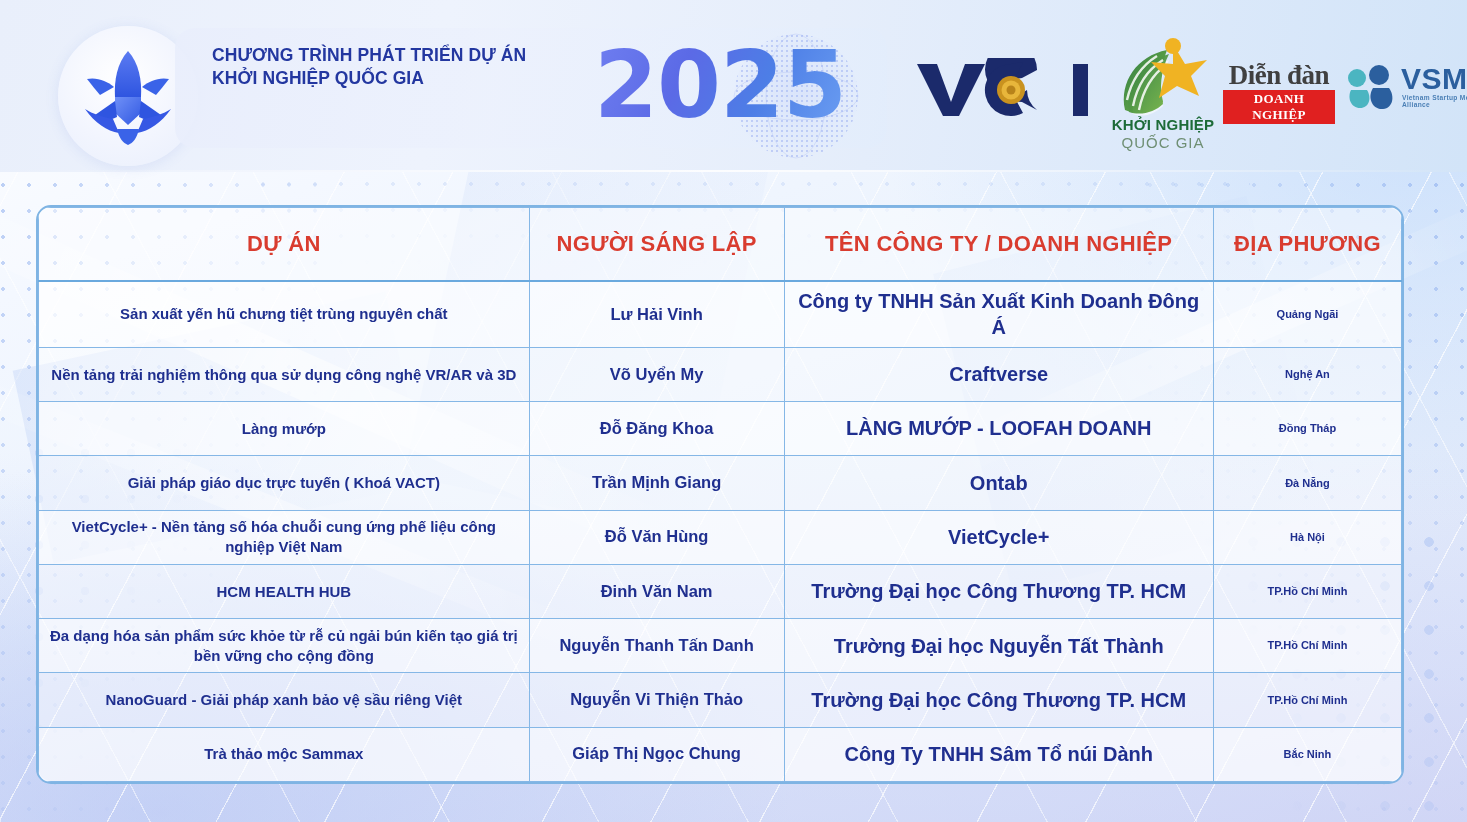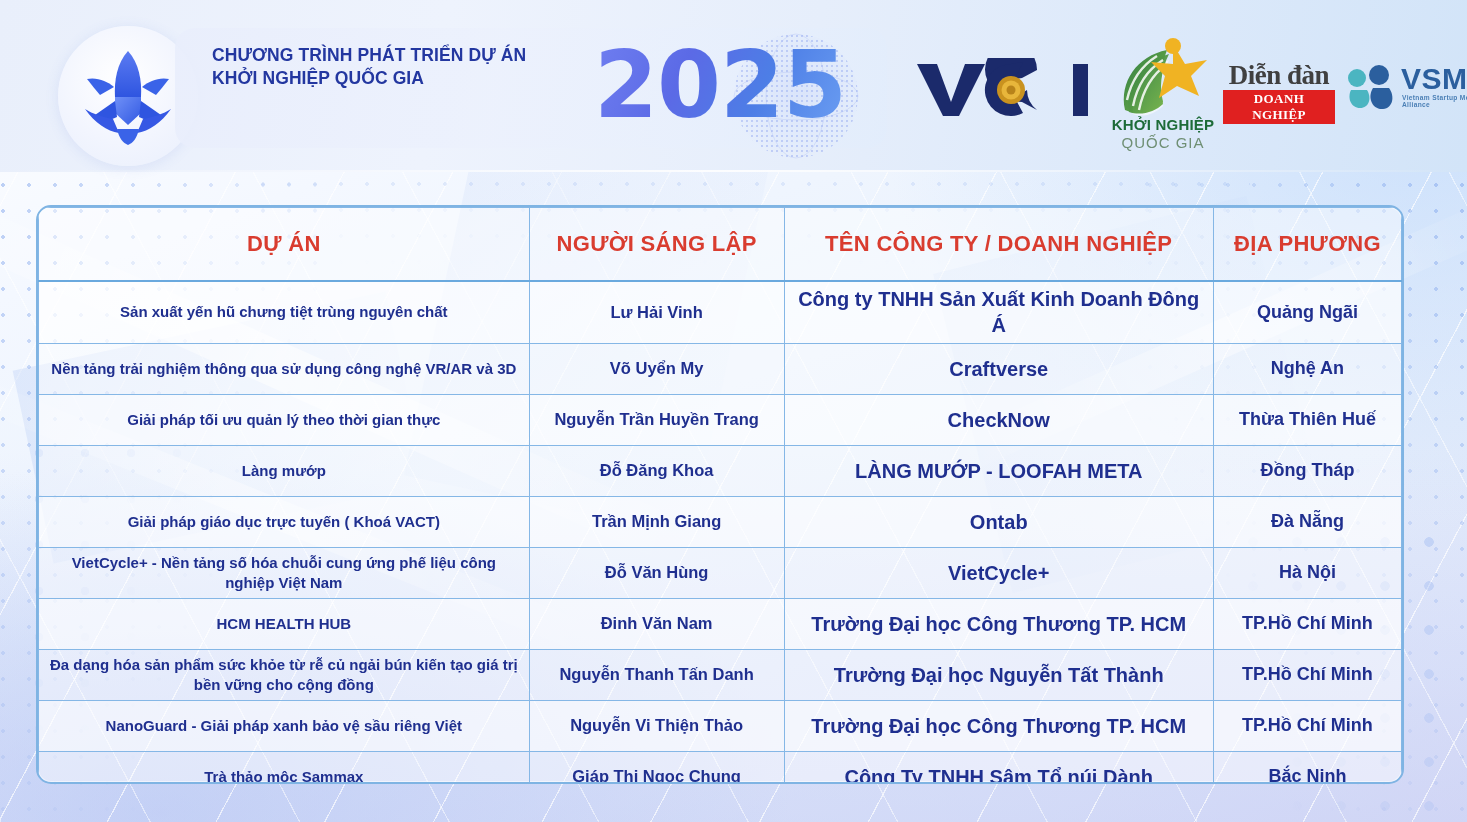--- a/index.html
+++ b/index.html
@@ -153,21 +153,21 @@
   tbody tr:nth-child(even) td{background:rgba(255,255,255,.46);}
 
   .col-project{width:36.0%;}
   .col-founder{width:18.7%;}
   .col-company{width:31.5%;}
   .col-locality{width:13.8%;}
 
   td.c-project{font-size:15px;}
   td.c-founder{font-size:16.5px;}
   td.c-company{font-size:20px;}
-  td.c-locality{font-size:18px;margin-left:20px;}
+  td.c-locality{font-size:11px;margin-left:20px;}
 </style>
 </head>
 <body>
 
 <div id="stage">
 
   <div class="bg-base"></div>
   <div class="bg-wash2"></div>
   <div class="bg-wash1"></div>
   <div class="bg-wash3"></div>
@@ -333,29 +333,23 @@
           <td class="c-company">Công ty TNHH Sản Xuất Kinh Doanh Đông Á</td>
           <td class="c-locality">Quảng Ngãi</td>
         </tr>
         <tr>
           <td class="c-project">Nền tảng trải nghiệm thông qua sử dụng công nghệ VR/AR và 3D</td>
           <td class="c-founder">Võ Uyển My</td>
           <td class="c-company">Craftverse</td>
           <td class="c-locality">Nghệ An</td>
         </tr>
         <tr>
-          <td class="c-project">Giải pháp tối ưu quản lý theo thời gian thực</td>
-          <td class="c-founder">Nguyễn Trần Huyền Trang</td>
-          <td class="c-company">CheckNow</td>
-          <td class="c-locality">Thừa Thiên Huế</td>
-        </tr>
-        <tr>
           <td class="c-project">Làng mướp</td>
           <td class="c-founder">Đỗ Đăng Khoa</td>
-          <td class="c-company">LÀNG MƯỚP - LOOFAH META</td>
+          <td class="c-company">LÀNG MƯỚP - LOOFAH DOANH</td>
           <td class="c-locality">Đồng Tháp</td>
         </tr>
         <tr>
           <td class="c-project">Giải pháp giáo dục trực tuyến ( Khoá VACT)</td>
           <td class="c-founder">Trần Mịnh Giang</td>
           <td class="c-company">Ontab</td>
           <td class="c-locality">Đà Nẵng</td>
         </tr>
         <tr>
           <td class="c-project">VietCycle+ - Nền tảng số hóa chuỗi cung ứng phế liệu công nghiệp Việt Nam</td>

